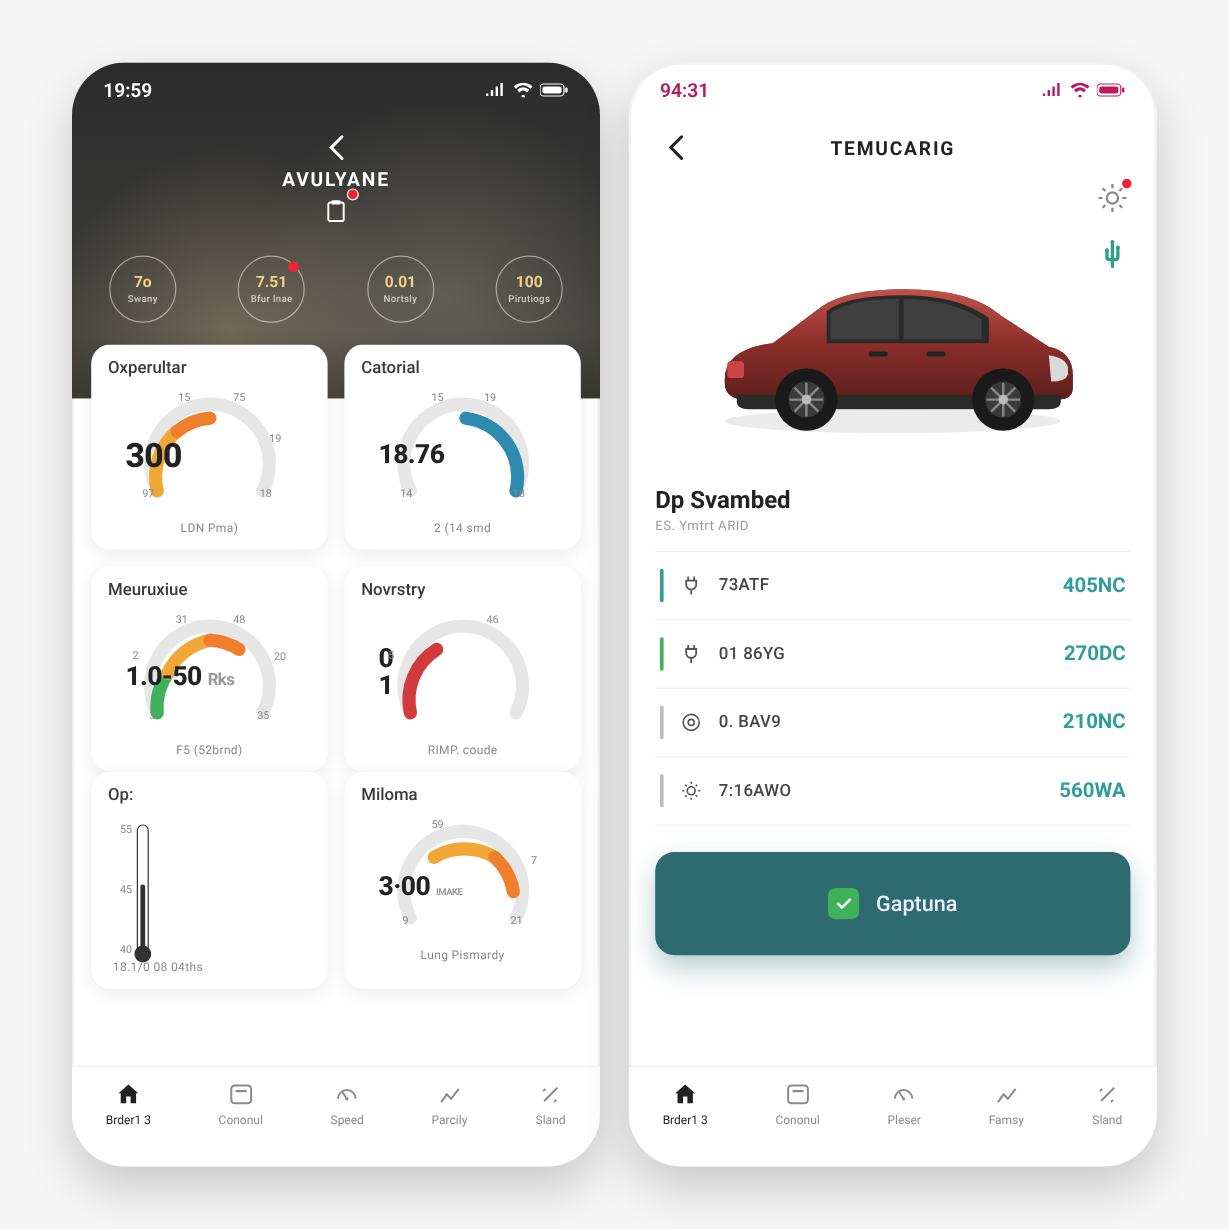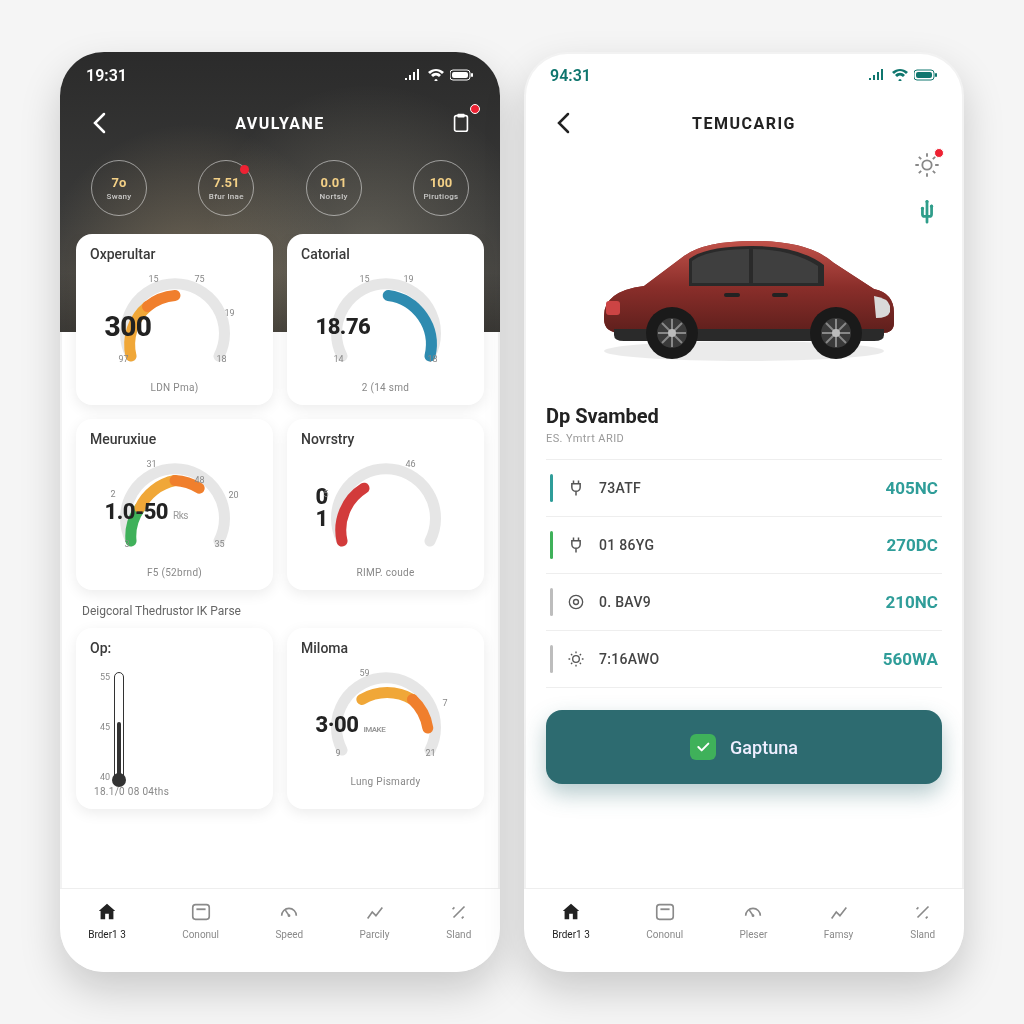--- a/index.html
+++ b/index.html
@@ -18,28 +18,28 @@
     overflow: hidden;
     position: relative;
     display: flex; flex-direction: column;
   }
   
   .statusbar {
     height: 46px; display: flex; justify-content: space-between; align-items: center;
     padding: 0 26px; font-size: 16px; font-weight: 600; position: relative; z-index: 3;
   }
   .statusbar.light { color: #fff; }
-  .statusbar.dark  { color: #0f766e; }
+  .statusbar.dark  { color: #be185d; }
   .status-right { display:flex; gap:6px; align-items:center; }
   
   .appbar {
     display:flex; align-items:center; justify-content:space-between;
     padding: 8px 22px 6px; position: relative; z-index:3;
   }
-  .appbar.light { color:#fff; }
+  .appbar.light { color:#fff;flex-direction:column; }
   .appbar .title { font-size: 16px; font-weight: 700; letter-spacing: 1.5px; }
   .icon-btn { width:34px; height:34px; border-radius:10px; display:flex; align-items:center; justify-content:center; }
   .badge-dot { position:absolute; top:-2px; right:-2px; width:10px; height:10px; background:#e23; border-radius:50%; border:1.5px solid #fff; }
   
   .hero {
     position:absolute; inset:0 0 auto 0; height:280px;
     background:
       radial-gradient(circle at 30% 80%, rgba(255,220,160,.25), transparent 40%),
       radial-gradient(circle at 70% 70%, rgba(255,240,200,.18), transparent 45%),
       linear-gradient(180deg, #2b2b2b, #3a3a39 60%, #4a4844 100%);
@@ -102,35 +102,35 @@
   .stat-list { margin-top:14px; border-top:1px solid #eee; }
   .stat-row {
     display:flex; align-items:center; gap:12px; padding:14px 4px;
     border-bottom:1px solid #eee; position:relative;
   }
   .stat-row .bar { width:3px; height:28px; border-radius:2px; }
   .stat-row .ic  { width:22px; height:22px; display:flex; align-items:center; justify-content:center; color:#555;}
   .stat-row .lab { flex:1; font-size:14px; color:#444; font-weight:500; letter-spacing:.3px;}
   .stat-row .val { font-size:17px; font-weight:700; }
   .cta {
-    margin-top:22px; height:74px; border-radius:16px; background:#2d6b70;
+    margin-top:22px; height:86px; border-radius:16px; background:#2d6b70;
     display:flex; align-items:center; justify-content:center; gap:14px;
     color:#eef; font-size:18px; font-weight:500;
     box-shadow: 0 10px 22px rgba(45,107,112,.35);
   }
   .cta .chk { width:26px; height:26px; border-radius:6px; background:#3fb15a; display:flex; align-items:center; justify-content:center;}
 </style>
 </head>
 <body>
 
 <div class="phone">
   <div class="hero"></div>
 
   <div class="statusbar light">
-    <span>19:31</span>
+    <span>19:59</span>
     <span class="status-right">
       <svg width="18" height="12" viewBox="0 0 18 12">
           <path fill="currentColor" d="M1 9h2v2H1zM5 6h2v5H5zM9 3h2v8H9zM13 0h2v11h-2z"></path>
         </svg>
       <svg width="16" height="12" viewBox="0 0 16 12">
           <path fill="currentColor" d="M8 10a1.5 1.5 0 100 3 1.5 1.5 0 000-3zM3 6c3-3 7-3 10 0l-2 2c-2-2-4-2-6 0zM0 3c5-4 11-4 16 0l-2 2C10 1 6 1 2 5z"></path>
         </svg>
       <svg width="24" height="12" viewBox="0 0 24 12">
           <rect x="0" y="1" width="20" height="10" rx="3" fill="none" stroke="currentColor" stroke-width="1"></rect>
           <rect x="2" y="3" width="16" height="6" rx="2" fill="currentColor"></rect>
@@ -232,24 +232,24 @@
         <div class="label">Meuruxiue</div>
         <div class="gauge-wrap">
           <div class="gauge">
             <svg viewBox="0 0 120 100">
               <path d="M20 80 A45 45 0 1 1 100 80" fill="none" stroke="#e6e6e6" stroke-width="10" stroke-linecap="round"></path>
               <path d="M20 80 A45 45 0 0 1 28 50" fill="none" stroke="#3fb15a" stroke-width="10" stroke-linecap="round"></path>
               <path d="M28 50 A45 45 0 0 1 60 25" fill="none" stroke="#f0a738" stroke-width="10" stroke-linecap="round"></path>
               <path d="M60 25 A45 45 0 0 1 82 32" fill="none" stroke="#f07f2d" stroke-width="10" stroke-linecap="round"></path>
             </svg>
             <div class="center">
-                <span class="big sm"><span>1.0-50</span> <span style="font-size:10px;font-weight:400;color:#999">Rks</span></span>
+                <span class="big sm"><span>1.0-50</span> <span style="font-size:14px;font-weight:700;color:#999">Rks</span></span>
               </div>
             <span class="tick" style="top:6px;left:42px">31</span>
-            <span class="tick" style="top:22px;right:40px">48</span>
+            <span class="tick" style="top:6px;right:40px">48</span>
             <span class="tick" style="top:36px;left:6px">2</span>
             <span class="tick" style="top:37px;right:6px">20</span>
             <span class="tick" style="bottom:14px;left:20px">3</span>
             <span class="tick" style="bottom:14px;right:20px">35</span>
           </div>
           <div class="foot">F5 (52brnd)</div>
         </div>
       </div>
 
       <div class="card">
@@ -265,21 +265,20 @@
               <span class="big sm" style="line-height:1">1</span>
             </div>
             <span class="tick" style="top:6px;right:40px">46</span>
             <span class="tick" style="top:36px;left:8px">5</span>
           </div>
           <div class="foot">RIMP. coude</div>
         </div>
       </div>
     </div>
 
-    <div class="section-cap">Deigcoral Thedrustor IK Parse</div>
 
     <div class="grid2">
 
       <div class="card">
         <div class="label">Op:</div>
         <div class="thermo">
           <div class="scale">
             <span>55</span>
             <span>45</span>
             <span>40</span>

